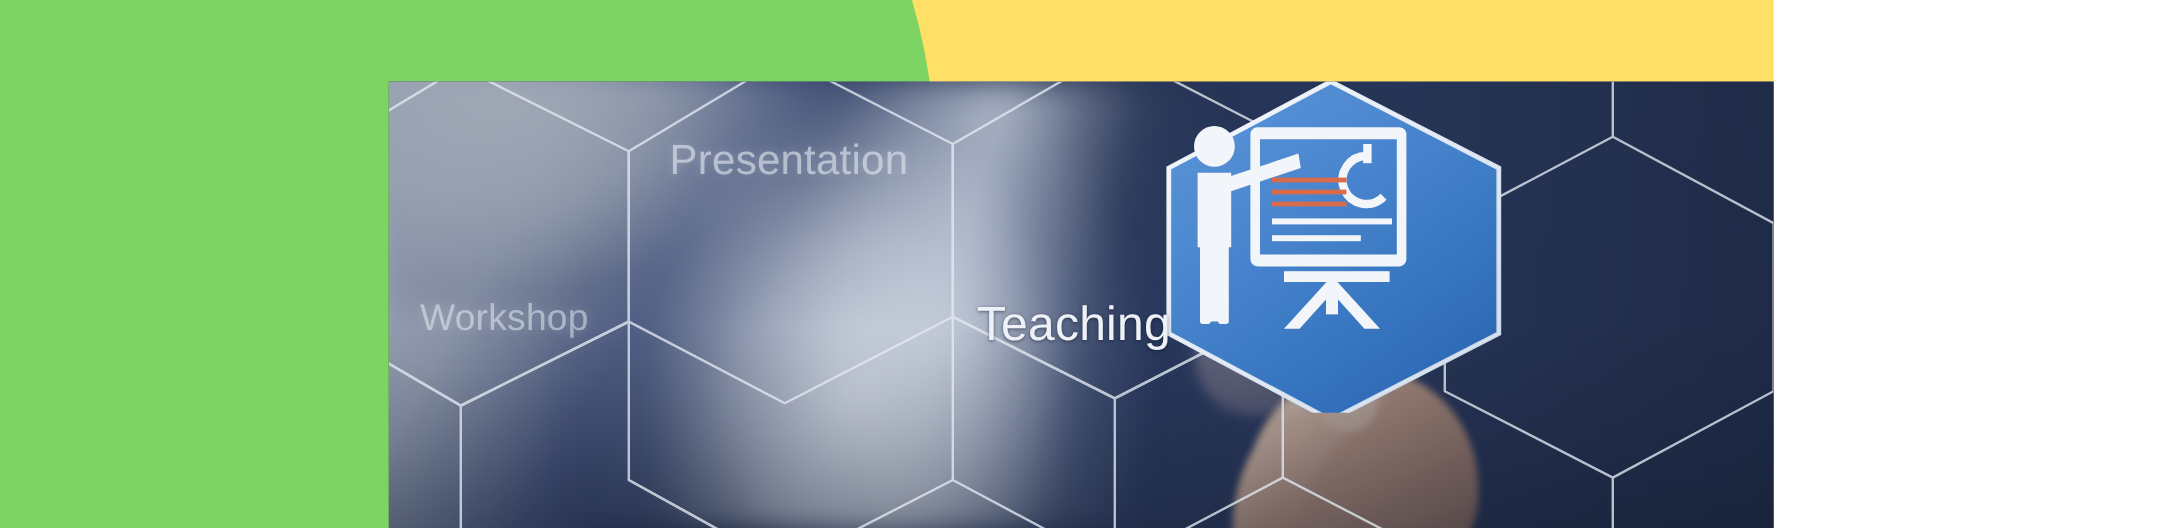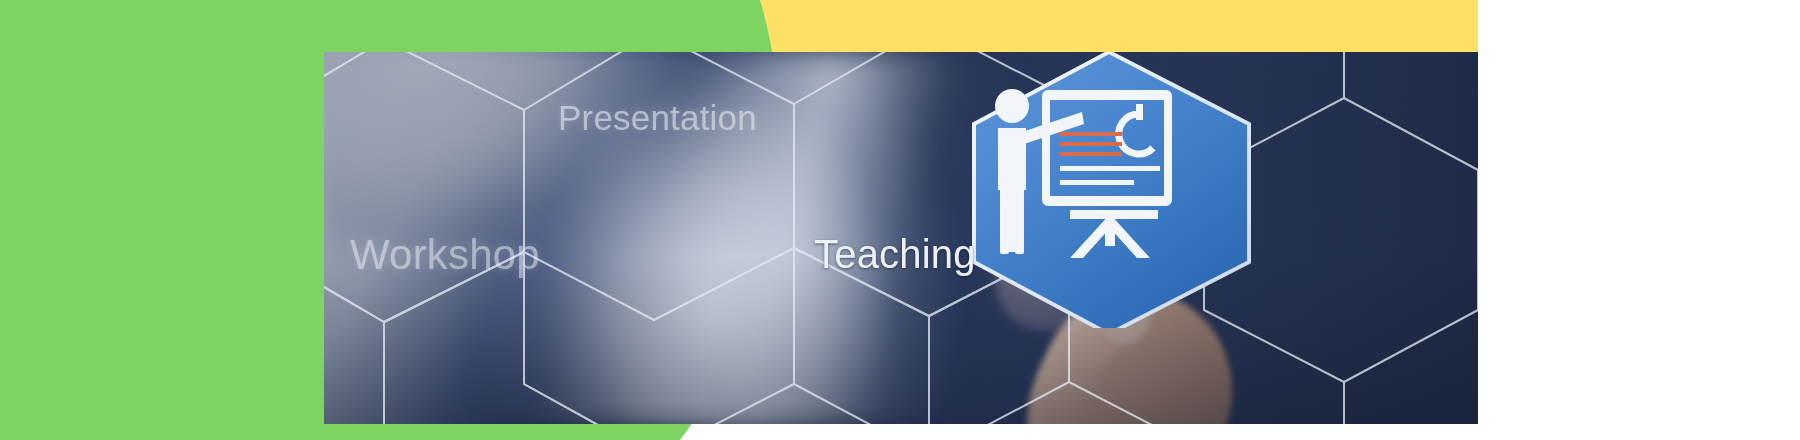--- a/index.html
+++ b/index.html
@@ -35,21 +35,21 @@
     width: 1000px;
     height: 1000px;
     border-radius: 50%;
     background: #7ed463;
   }
 
   
   #hero-photo {
     position: absolute;
     left: 324px;
-    top: 52px;
+    top: 68px;
     width: 1154px;
     height: 372px;
     overflow: hidden;
     background: #2c3a5c;
   }
   
   .photo-layer {
     position: absolute;
     inset: 0;
   }
@@ -168,21 +168,21 @@
   #label-presentation {
     left: 234px;
     top: 46px;
     font-size: 35px;
     color: rgba(226,231,239,0.62);
     text-shadow: 0 0 7px rgba(200,210,226,0.30);
   }
   #label-workshop {
     left: 26px;
     top: 179px;
-    font-size: 42px;
+    font-size: 31px;
     color: rgba(238,242,248,0.50);
     text-shadow: 0 0 9px rgba(220,228,240,0.26);
   }
   #label-teaching {
     left: 490px;
     top: 180px;
     font-size: 40px;
     color: #eef2f8;
     text-shadow: 0 1px 3px rgba(10,18,36,0.55);
   }

